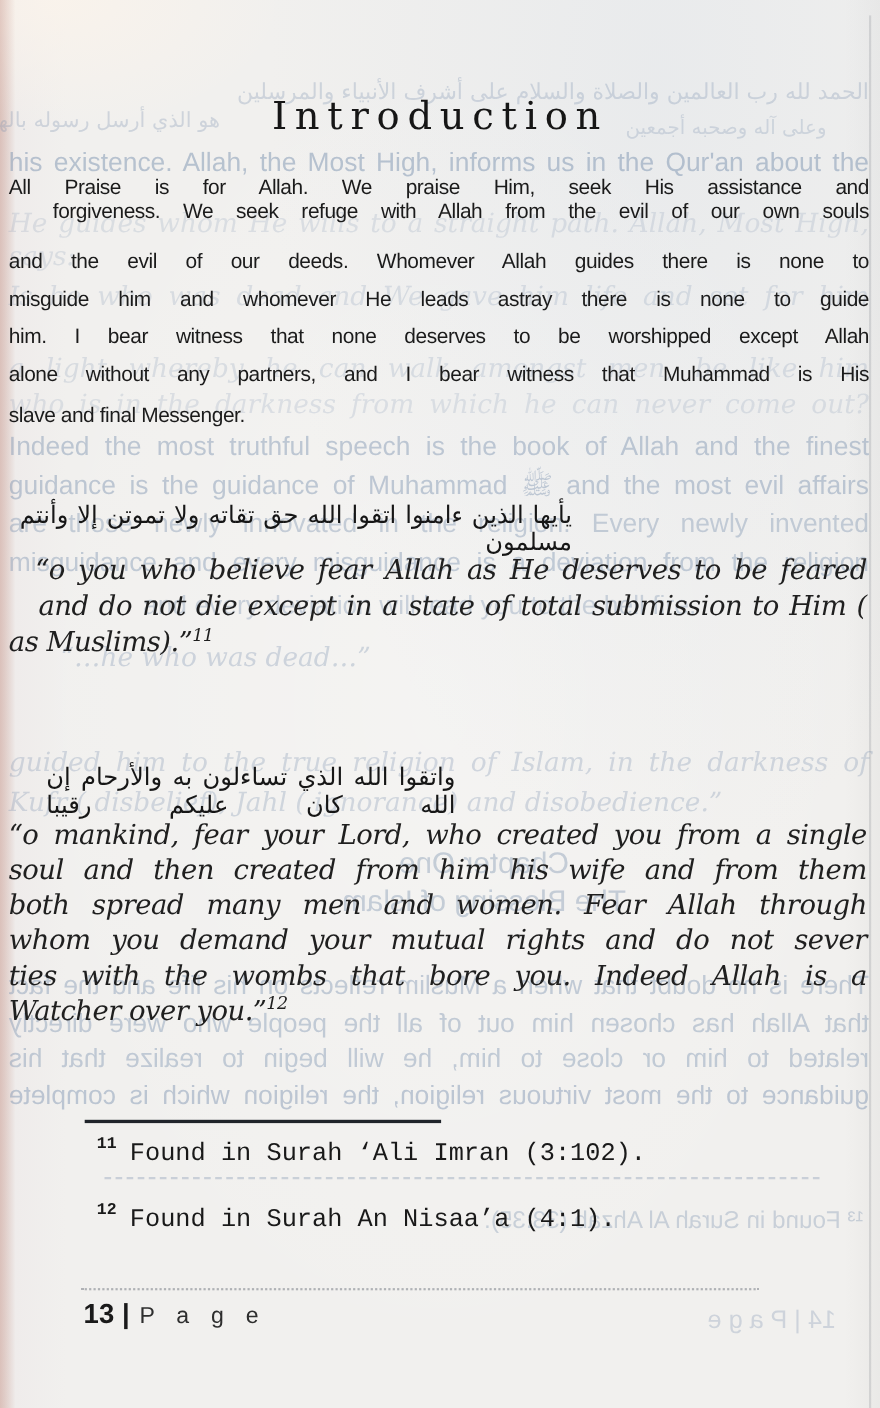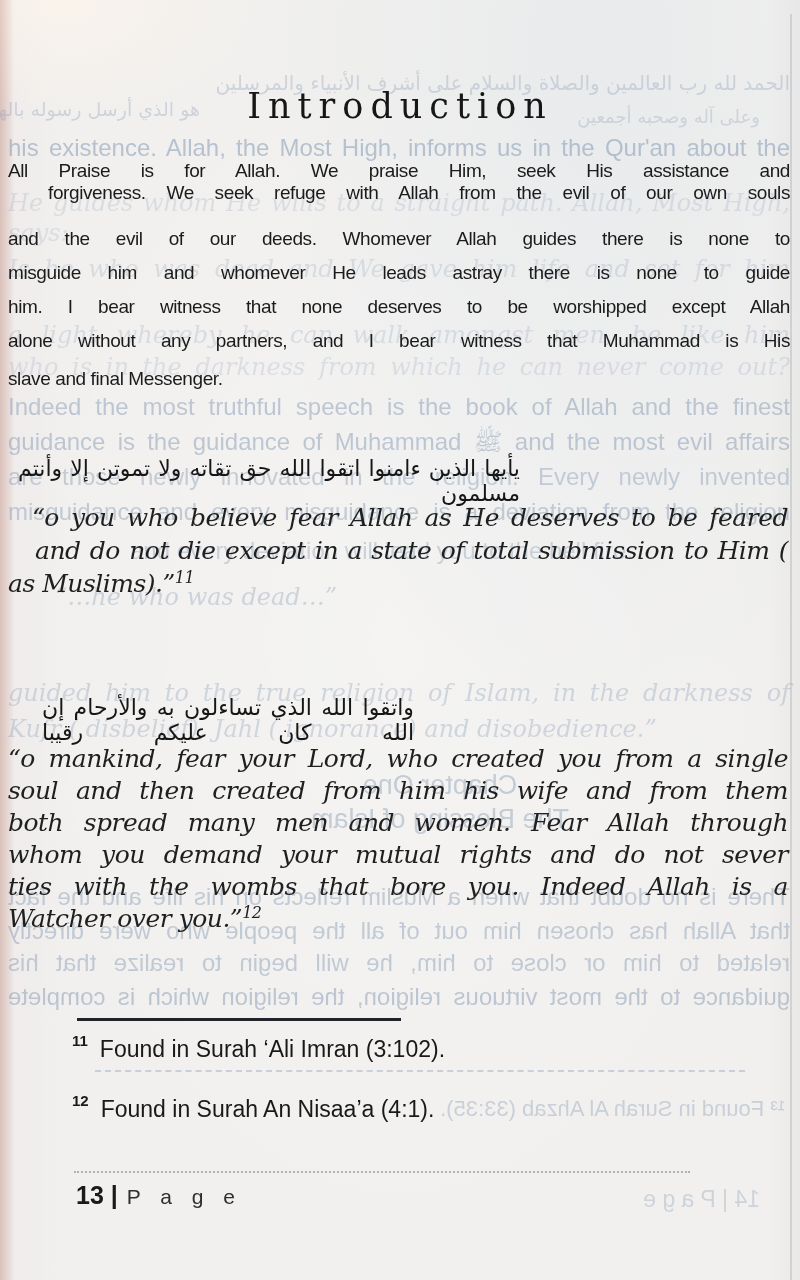--- a/index.html
+++ b/index.html
@@ -47,36 +47,36 @@
     font-size:25px;letter-spacing:-0.5px;color:#1f1f1f;
     text-align:justify;text-align-last:justify;
   }
   .qline.last{text-align-last:left;}
   .qref{font-size:16px;font-style:italic;vertical-align:super;line-height:0;}
   .arline{
     position:absolute;direction:rtl;font-family:"DejaVu Sans",sans-serif;
     font-size:22px;color:#161616;text-align:justify;text-align-last:justify;margin-left:10px;
   }
   .fnsep{position:absolute;left:77px;top:1018px;width:324px;height:3px;background:#20242a;}
-  .fn{position:absolute;left:72px;font-size:23px;color:#191919;}
+  .fn{position:absolute;left:88px;font-size:23px;color:#191919;font-family:Liberation Mono, monospace;}
   .fn sup{font-size:15px;font-weight:bold;position:relative;top:-2px;margin-right:12px;}
   .footline{position:absolute;left:74px;right:110px;top:1171px;border-top:2px dotted rgba(120,125,135,.55);}
   .footer{position:absolute;left:76px;top:1181px;color:#1a1a1a;}
   .footer .num{font-weight:bold;font-size:25px;}
   .footer .bar{font-weight:bold;font-size:25px;margin:0 9px 0 7px;}
   .footer .lbl{font-size:21px;letter-spacing:7px;color:#2e2e2e;}
 </style>
 </head>
 <body>
 
 <div class="page">
 
   <div class="bleed">
     <div class="bl ar" style="top:68px;left:430px;width:360px;opacity:.30;font-size:20px;">الحمد لله رب العالمين والصلاة والسلام على أشرف الأنبياء والمرسلين</div>
-    <div class="bl ar" style="top:102px;left:560px;width:200px;opacity:.28;font-size:18px;">وعلى آله وصحبه أجمعين</div>
+    <div class="bl ar" style="top:102px;left:560px;width:200px;opacity:.28;font-size:18px;text-align:center;">وعلى آله وصحبه أجمعين</div>
     <div class="bl ar" style="top:94px;left:10px;width:190px;opacity:.30;font-size:19px;">هو الذي أرسل رسوله بالهدى</div>
     <div class="bl j" style="top:133px;left:8px;right:10px;opacity:.50;">his existence. Allah, the Most High, informs us in the Qur'an about the</div>
     <div class="bl it j" style="top:188px;left:8px;right:10px;opacity:.20;">He guides whom He wills to a straight path. Allah, Most High, says:</div>
     <div class="bl it j" style="top:254px;left:8px;right:10px;opacity:.22;">Is he who was dead and We gave him life and set for him</div>
     <div class="bl it j" style="top:320px;left:8px;right:10px;opacity:.22;">a light whereby he can walk amongst men, be like him</div>
     <div class="bl it j" style="top:352px;left:8px;right:10px;opacity:.20;">who is in the darkness from which he can never come out?</div>
     <div class="bl j" style="top:392px;left:8px;right:10px;opacity:.45;">Indeed the most truthful speech is the book of Allah and the finest</div>
     <div class="bl j" style="top:427px;left:8px;right:10px;opacity:.45;">guidance is the guidance of Muhammad ﷺ and the most evil affairs</div>
     <div class="bl j" style="top:462px;left:8px;right:10px;opacity:.40;">are those newly innovated in the religion. Every newly invented</div>
     <div class="bl j" style="top:497px;left:8px;right:10px;opacity:.42;">misguidance and every misguidance is a deviation from the religion</div>

